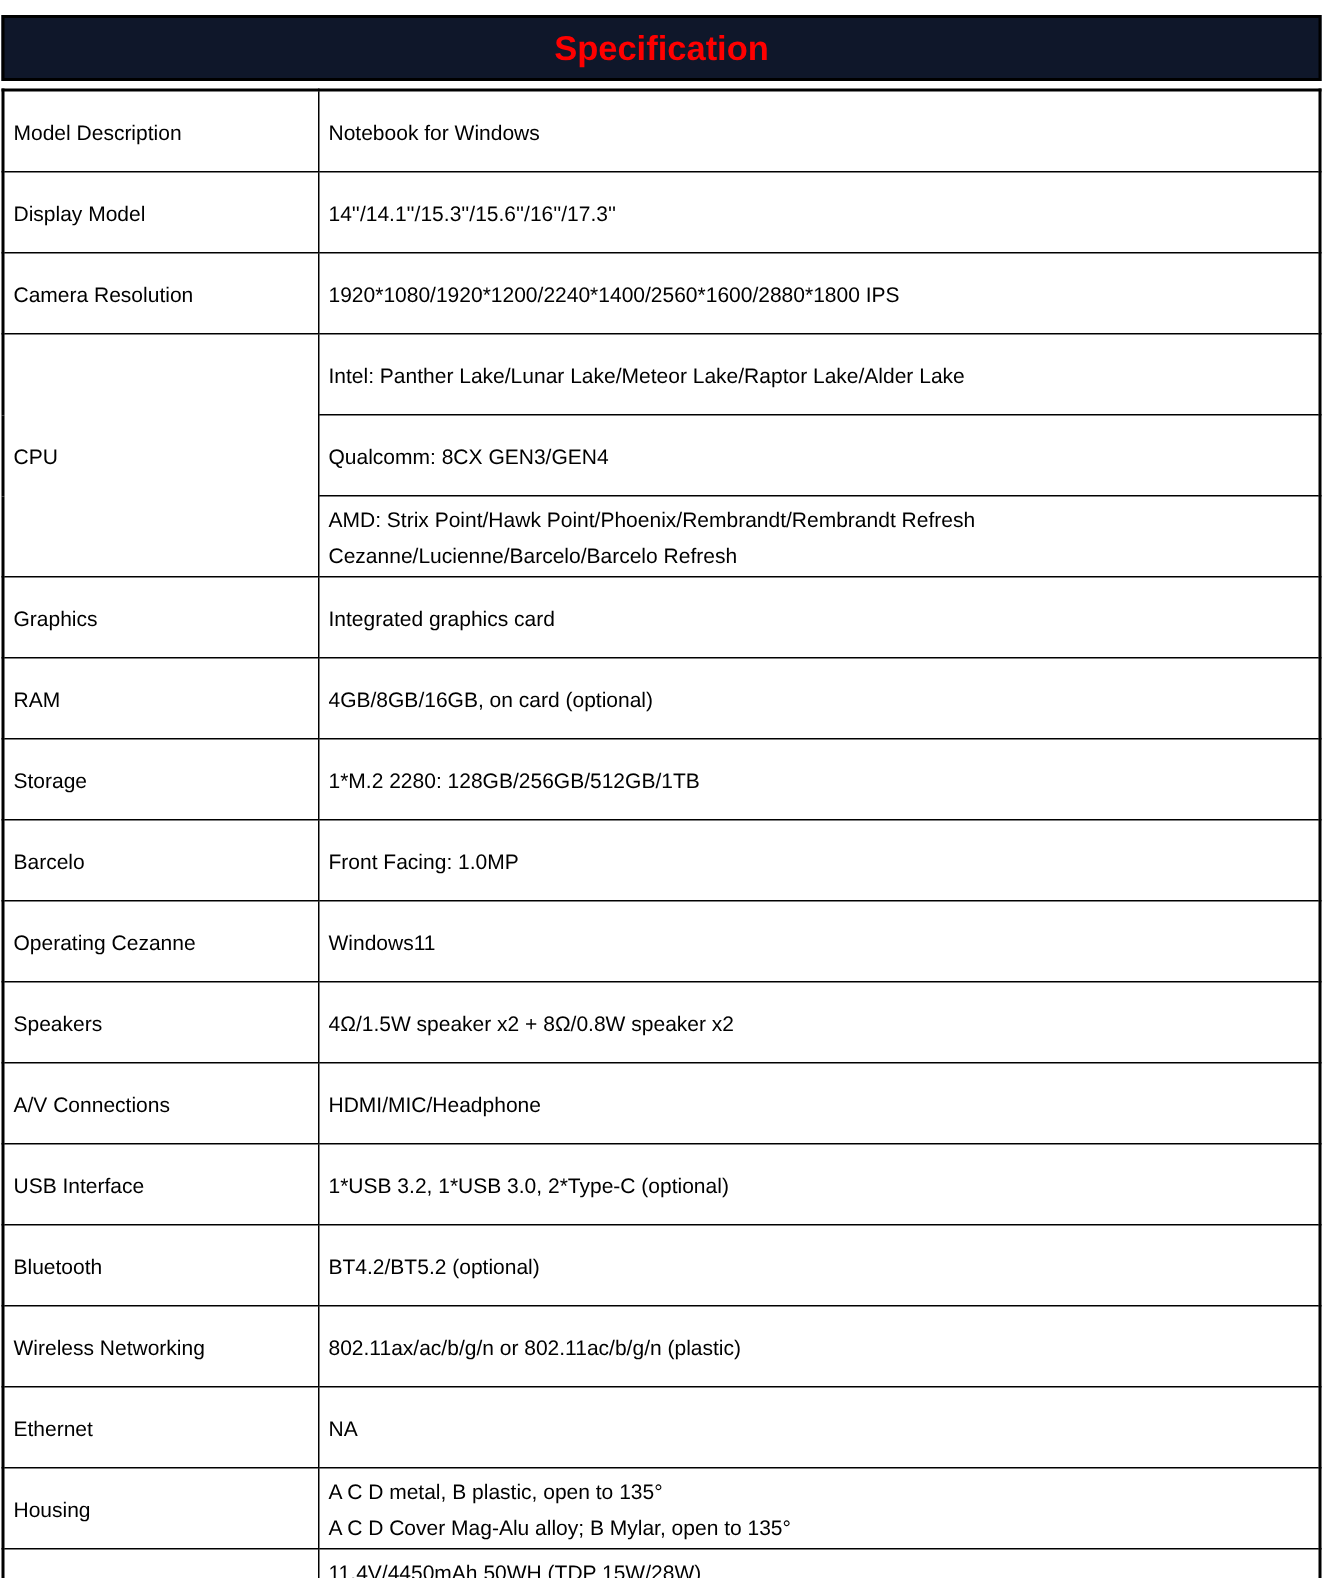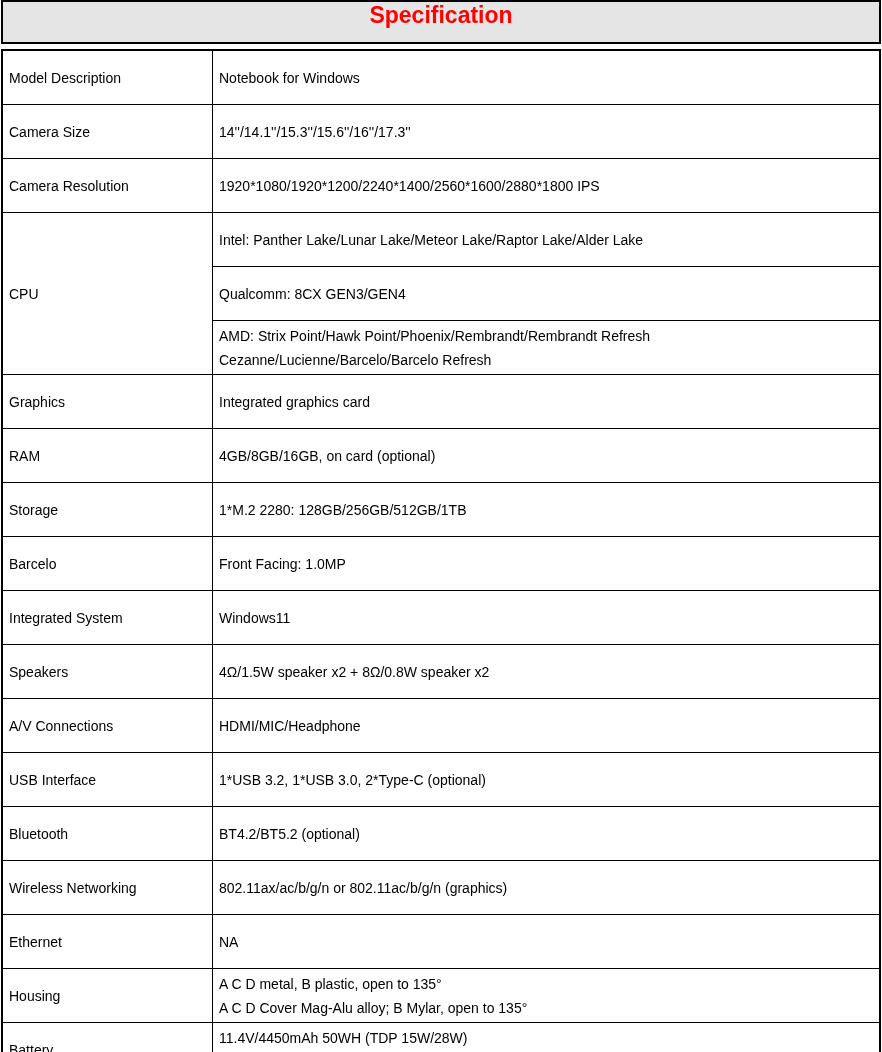--- a/index.html
+++ b/index.html
@@ -10,24 +10,25 @@
     font-family: "Liberation Sans", sans-serif;
     color: #000000;
   }
   .page {
     width: 880px;
     margin: 0 auto;
   }
   .spec-header {
     box-sizing: border-box;
     height: 44px;
-    margin-top: 0;
-    background: #e5e5e5;
+    margin-top: 10px;
+    background: #0f172a;
     border: 2px solid #000000;
     display: flex;
+    align-items: center;
     justify-content: center;
   }
   .spec-title {
     font-size: 23px;
     font-weight: bold;
     color: #ff0000;
     letter-spacing: 0px;
   }
   table.spec-table {
     width: 880px;
@@ -61,21 +62,21 @@
     <span class="spec-title">Specification</span>
   </div>
 
   <table class="spec-table">
     <tbody>
       <tr>
         <td class="label-cell">Model Description</td>
         <td class="value-cell">Notebook for Windows</td>
       </tr>
       <tr>
-        <td class="label-cell">Camera Size</td>
+        <td class="label-cell">Display Model</td>
         <td class="value-cell">14''/14.1''/15.3''/15.6''/16''/17.3''</td>
       </tr>
       <tr>
         <td class="label-cell">Camera Resolution</td>
         <td class="value-cell">1920*1080/1920*1200/2240*1400/2560*1600/2880*1800 IPS</td>
       </tr>
       <tr>
         <td class="label-cell" rowspan="3">CPU</td>
         <td class="value-cell">Intel: Panther Lake/Lunar Lake/Meteor Lake/Raptor Lake/Alder Lake</td>
       </tr>
@@ -96,42 +97,42 @@
       </tr>
       <tr>
         <td class="label-cell">Storage</td>
         <td class="value-cell">1*M.2 2280: 128GB/256GB/512GB/1TB</td>
       </tr>
       <tr>
         <td class="label-cell">Barcelo</td>
         <td class="value-cell">Front Facing: 1.0MP</td>
       </tr>
       <tr>
-        <td class="label-cell">Integrated System</td>
+        <td class="label-cell">Operating Cezanne</td>
         <td class="value-cell">Windows11</td>
       </tr>
       <tr>
         <td class="label-cell">Speakers</td>
         <td class="value-cell">4Ω/1.5W speaker x2 + 8Ω/0.8W speaker x2</td>
       </tr>
       <tr>
         <td class="label-cell">A/V Connections</td>
         <td class="value-cell">HDMI/MIC/Headphone</td>
       </tr>
       <tr>
         <td class="label-cell">USB Interface</td>
         <td class="value-cell">1*USB 3.2, 1*USB 3.0, 2*Type-C (optional)</td>
       </tr>
       <tr>
         <td class="label-cell">Bluetooth</td>
         <td class="value-cell">BT4.2/BT5.2 (optional)</td>
       </tr>
       <tr>
         <td class="label-cell">Wireless Networking</td>
-        <td class="value-cell">802.11ax/ac/b/g/n or 802.11ac/b/g/n (graphics)</td>
+        <td class="value-cell">802.11ax/ac/b/g/n or 802.11ac/b/g/n (plastic)</td>
       </tr>
       <tr>
         <td class="label-cell">Ethernet</td>
         <td class="value-cell">NA</td>
       </tr>
       <tr>
         <td class="label-cell">Housing</td>
         <td class="value-cell">A C D metal, B plastic, open to 135°
 A C D Cover Mag-Alu alloy; B Mylar, open to 135°</td>
       </tr>

